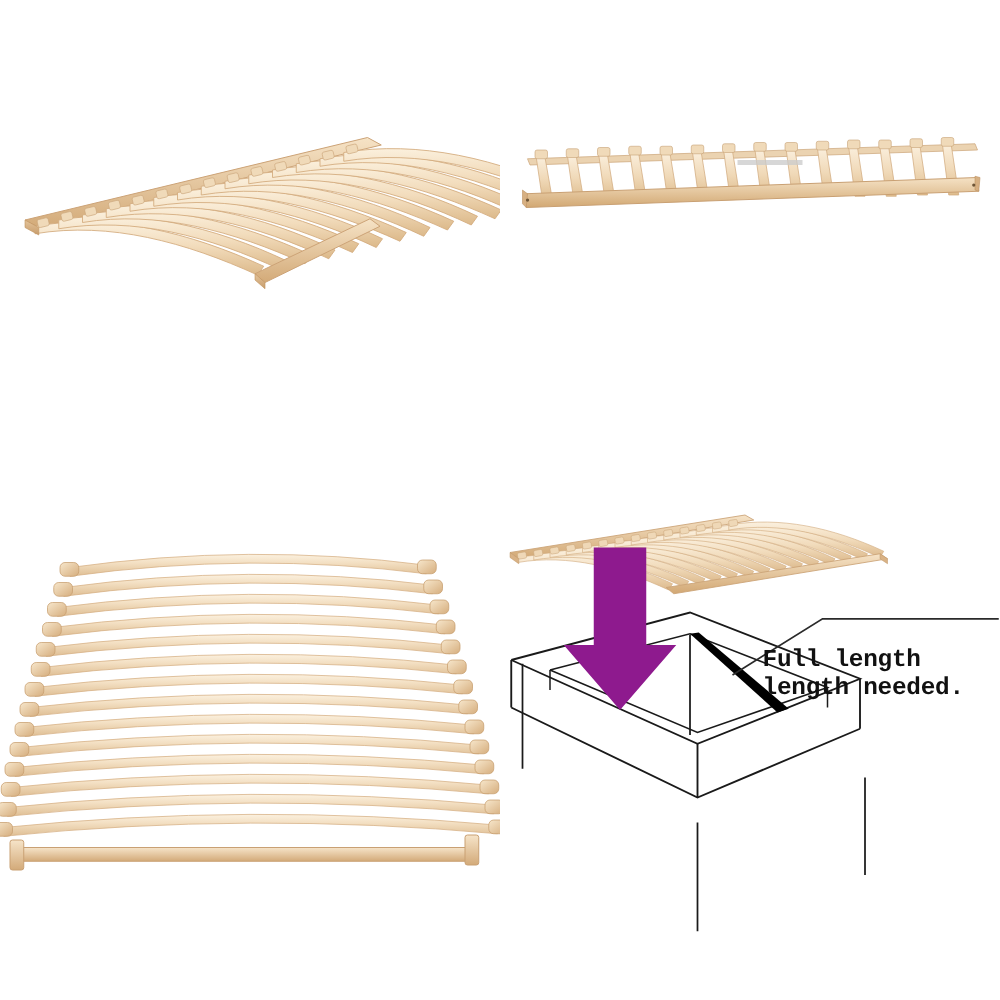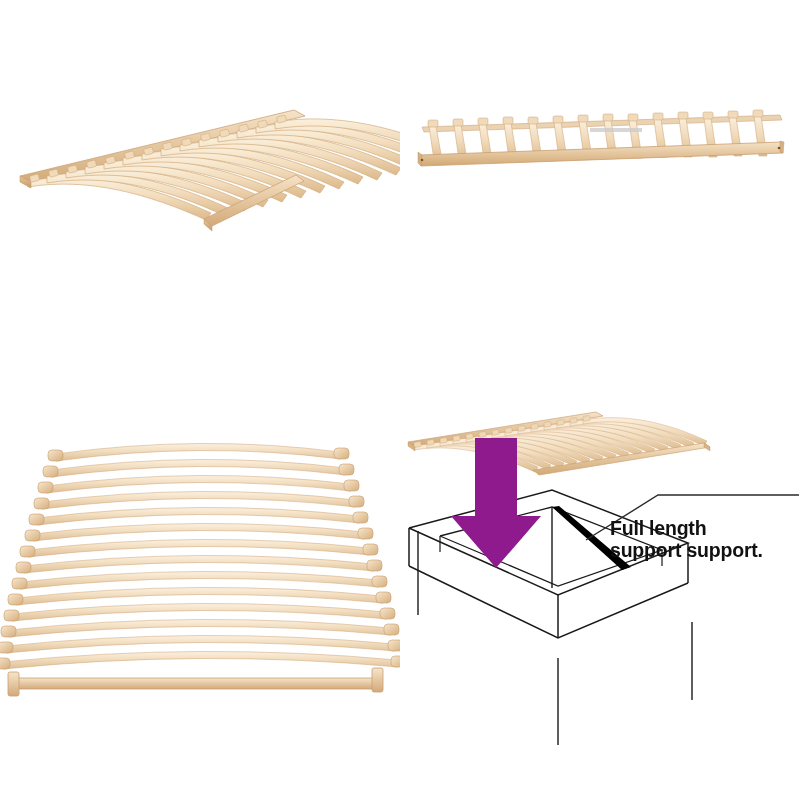--- a/index.html
+++ b/index.html
@@ -33,21 +33,21 @@
   .panel svg { display: block; width: 100%; height: 100%; }
 
   
   .callout {
     position: absolute;
     right: 4px;
     top: 118px;
     width: 186px;
     text-align: left;
     line-height: 1.08;
-    font-family: Liberation Sans, sans-serif;
+    font-family: Liberation Mono, monospace;
     font-weight: bold;
     font-size: 19.5px;
     letter-spacing: -0.2px;
     color: #111111;
     pointer-events: none;
   }
   .callout .line { display: block; white-space: nowrap; }
   .callout .line-2 { margin-top: 1px; }
 </style>
 </head>
@@ -423,17 +423,17 @@
         <polyline points="186,140 258,95 399,95"></polyline>
       </g>
 
       <g>
         <polygon points="75,38 117,38 117,116 141,116 96,168 51,116 75,116" fill="#8E1A8E"></polygon>
       </g>
     </svg>
 
     <div class="callout">
       <span class="line line-1">Full length</span>
-      <span class="line line-2">support support.</span>
+      <span class="line line-2">length needed.</span>
     </div>
   </div>
 
 </div>
 
 </body></html>

